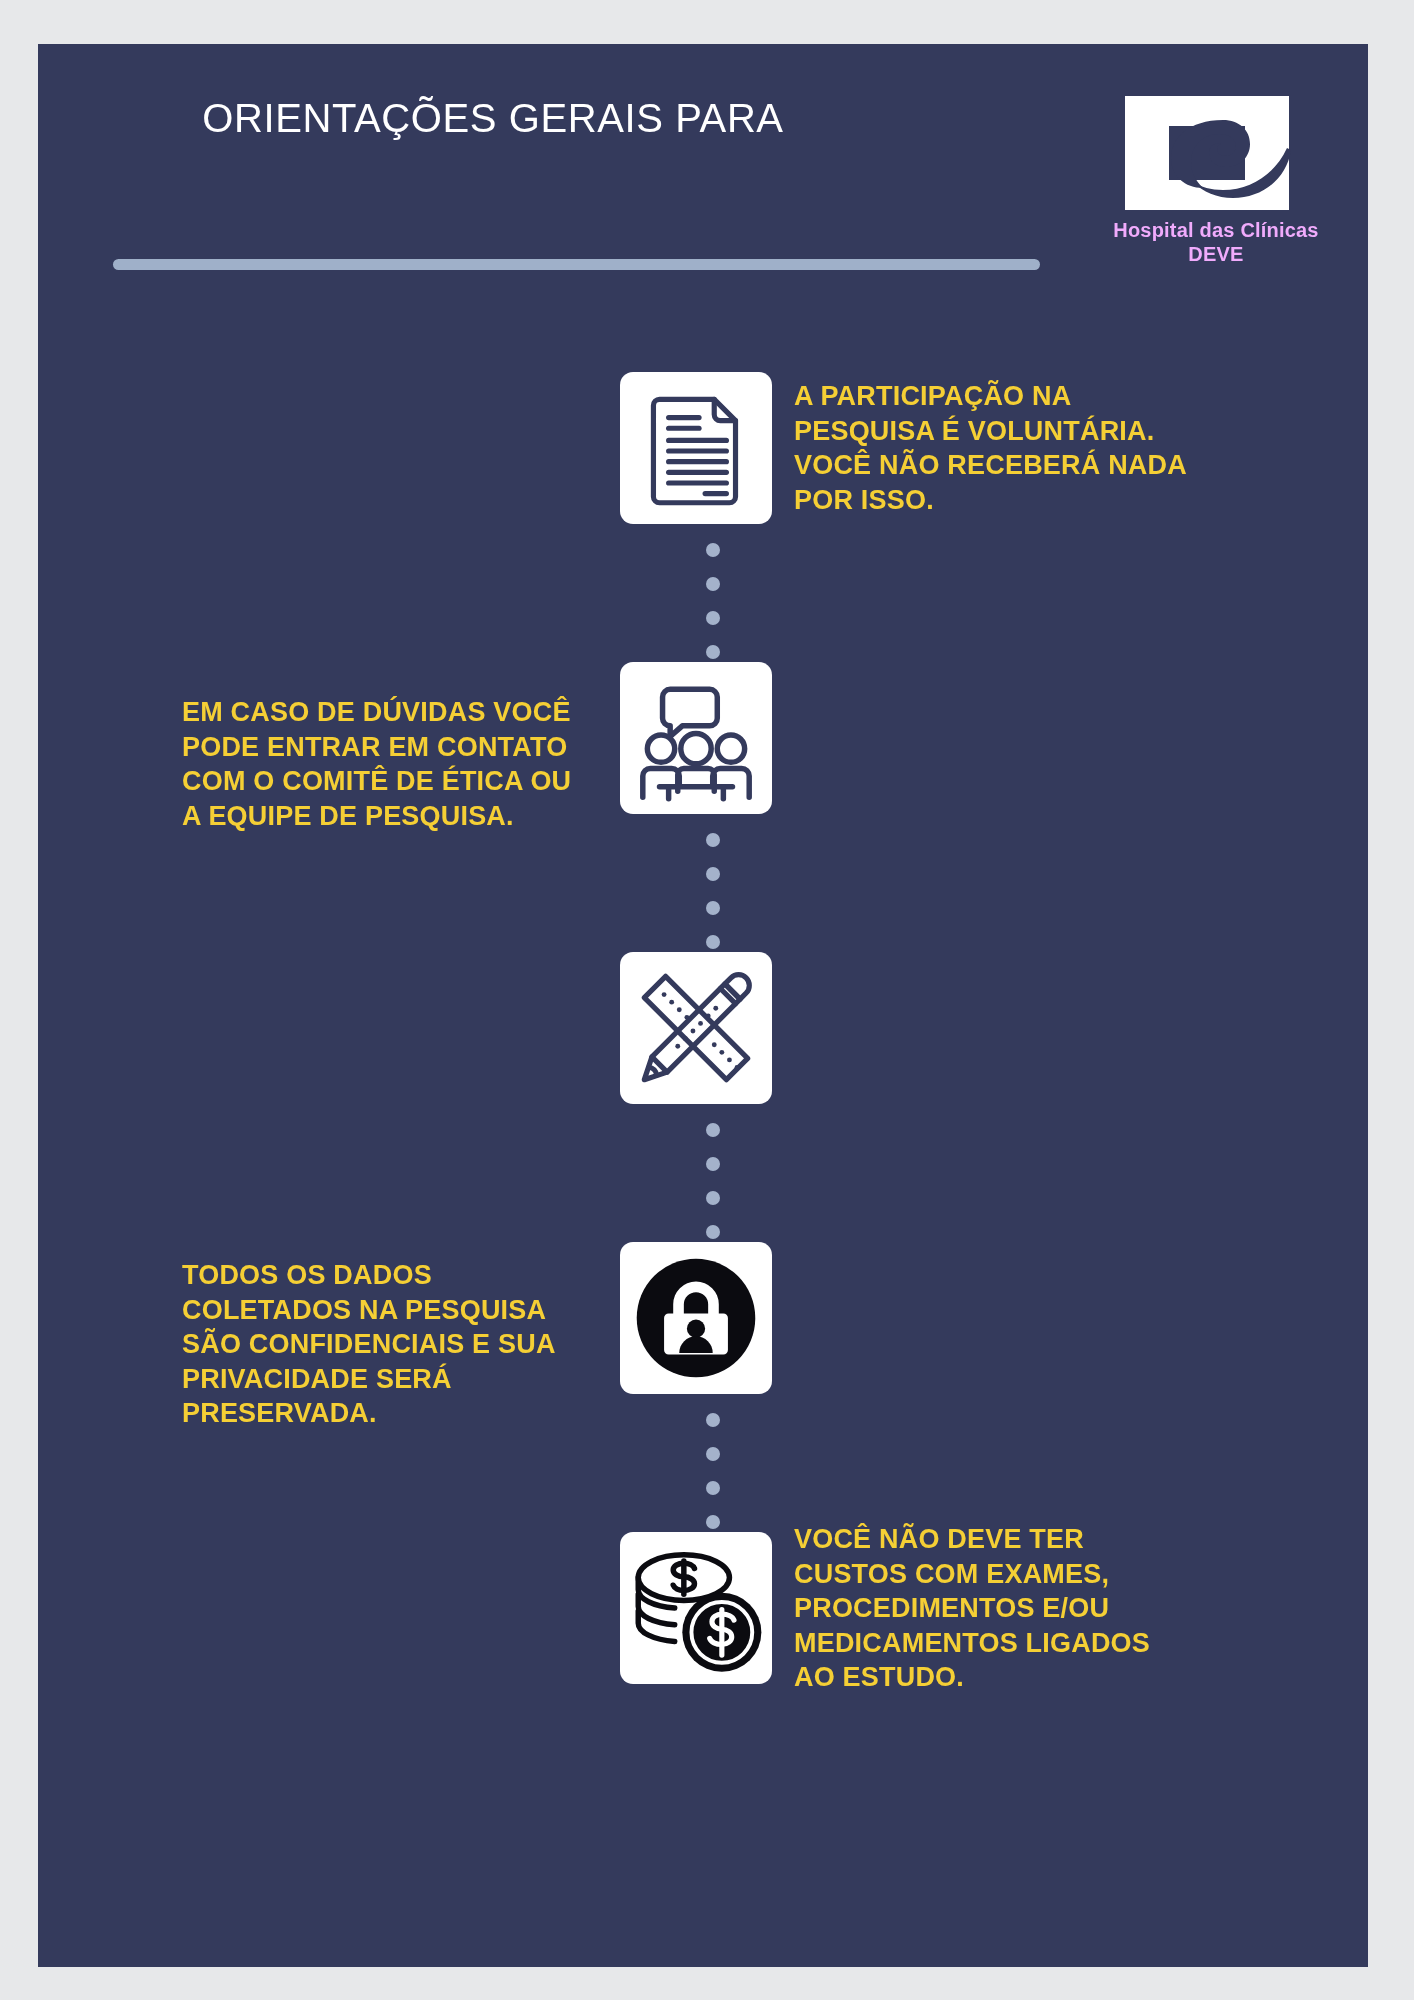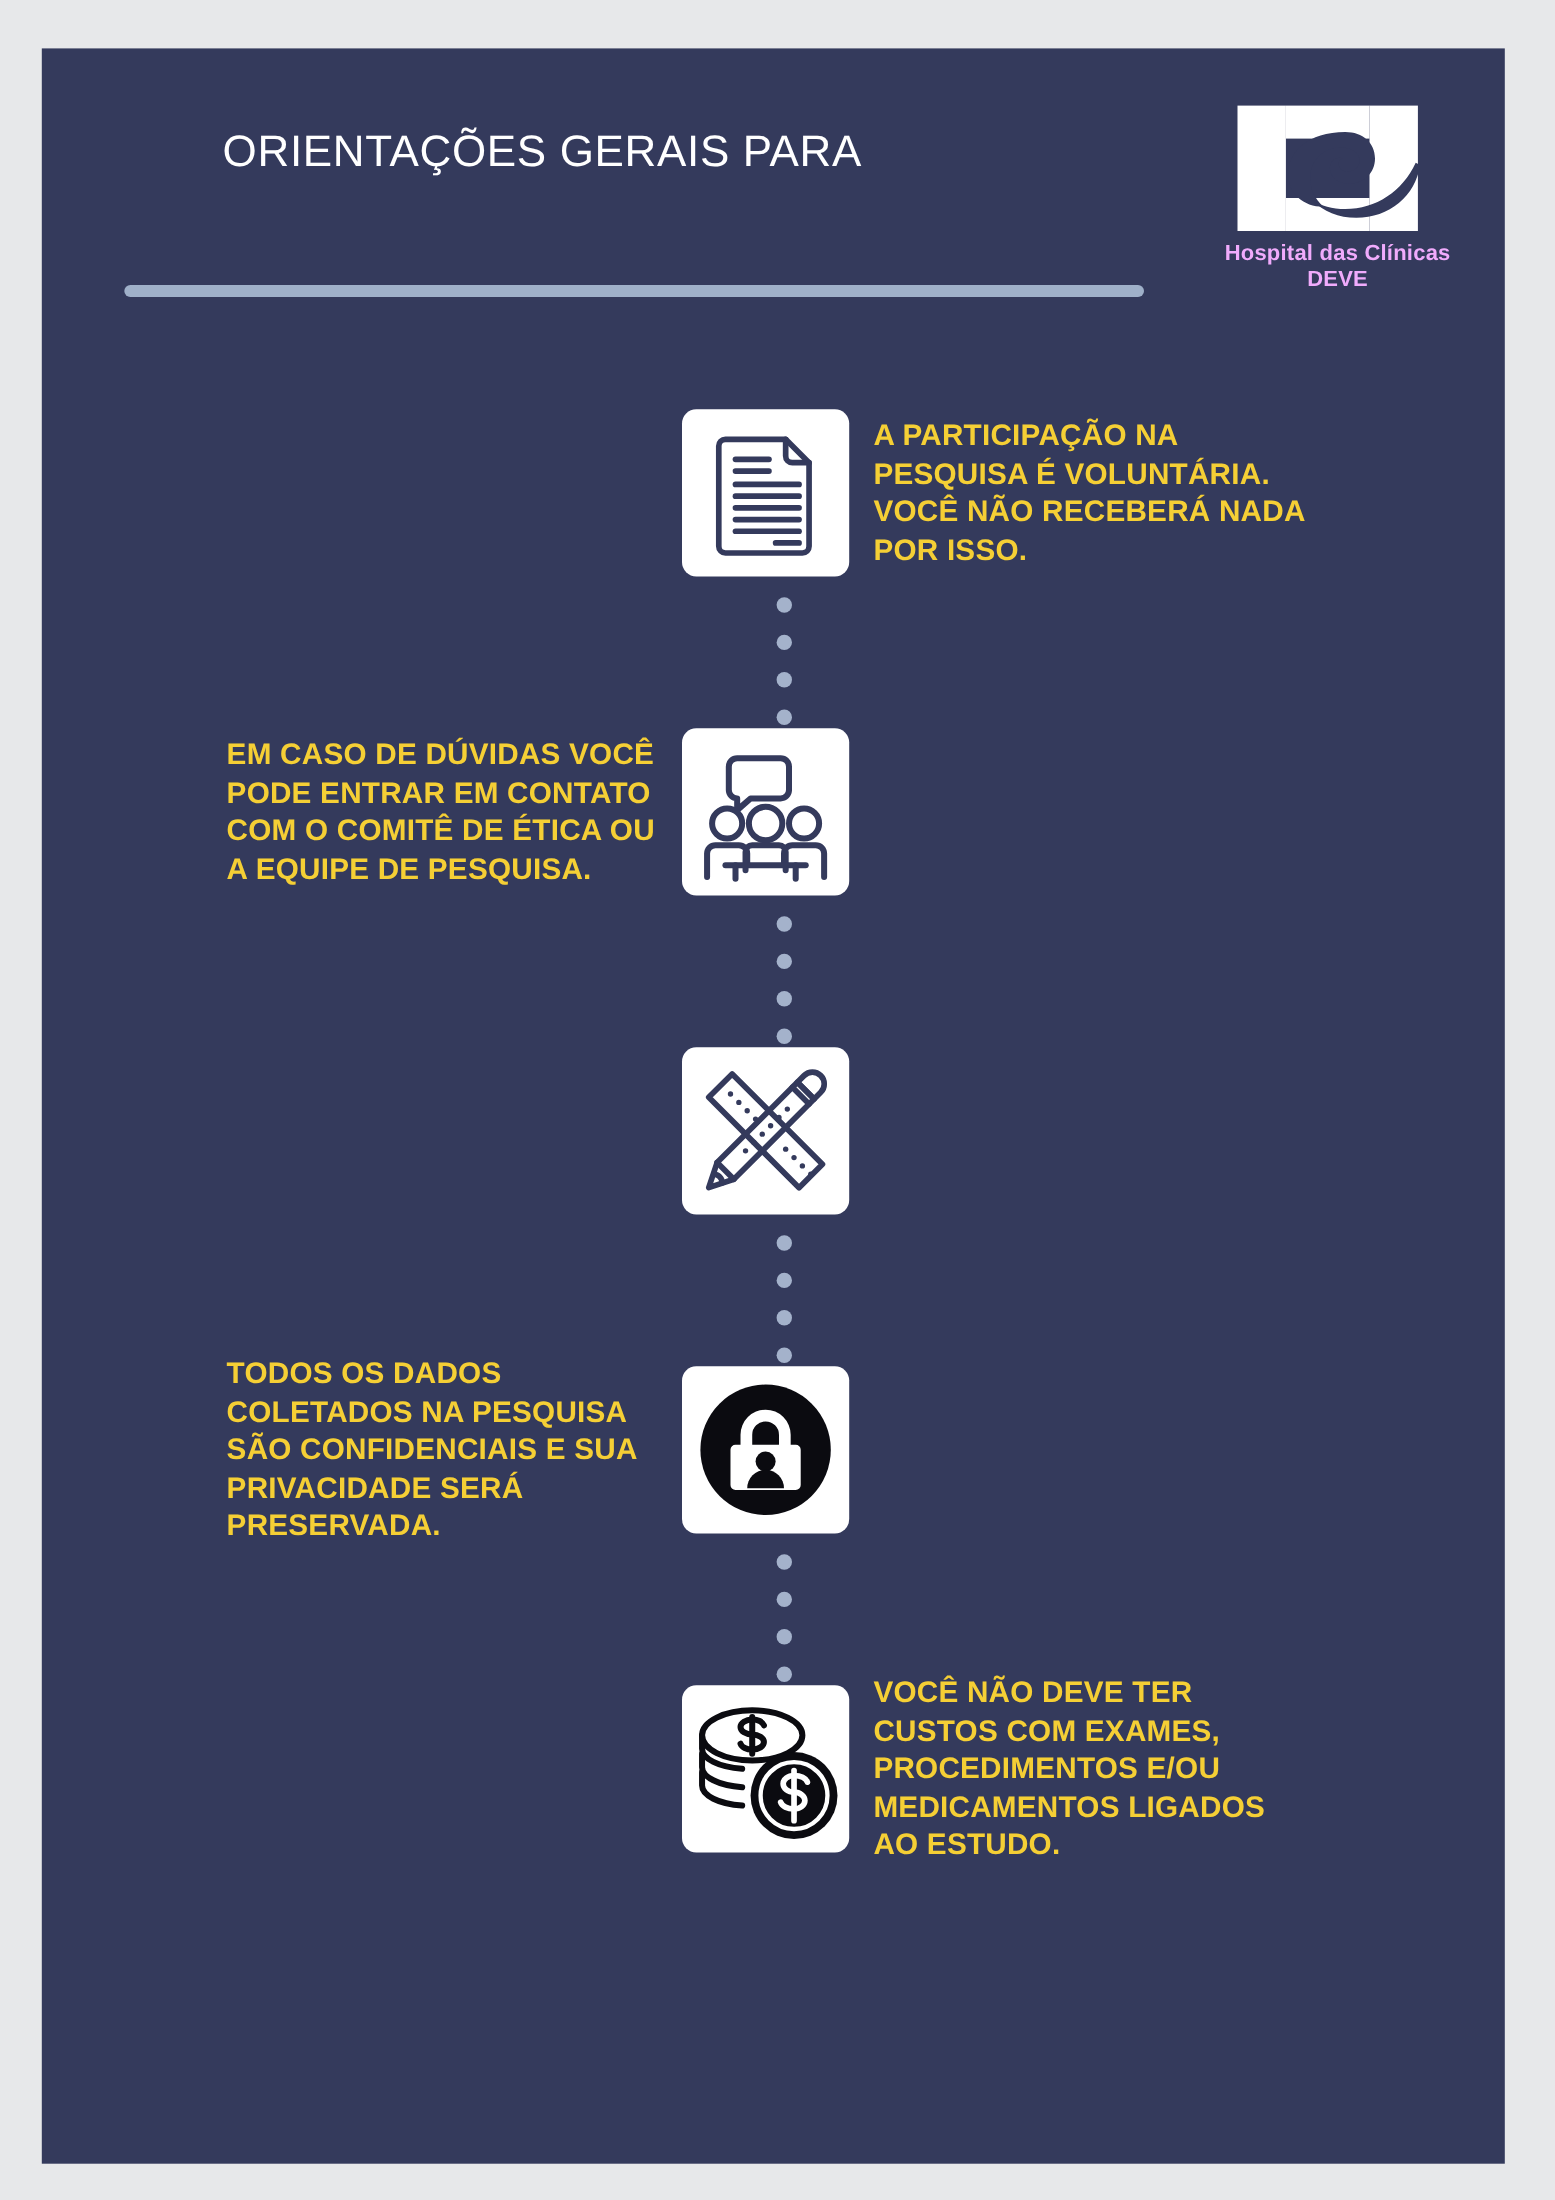--- a/index.html
+++ b/index.html
@@ -37,21 +37,21 @@
     left: 60px;
     top: 48px;
     width: 790px;
     text-align: center;
     color: #ffffff;
     font-size: 40px;
     font-weight: 400;
     line-height: 1.33;
     letter-spacing: 0.6px;
   }
-  .title .tline { display: block; white-space: nowrap; margin-top: 20px; }
+  .title .tline { display: block; white-space: nowrap; }
 
   .logo-wrap {
     position: absolute;
     left: 1063px;
     top: 50px;
     width: 230px;
     height: 190px;
   }
   .logo-mark {
     position: relative;
@@ -125,21 +125,21 @@
     top: 50%;
     transform: translateY(-50%);
     color: #f5cf35;
     font-size: 27px;
     font-weight: bold;
     line-height: 1.28;
     letter-spacing: 0.2px;
     text-align: left;
   }
   .caption.right { left: 756px; width: 400px; }
-  .caption.left  { left: 168px; width: 400px; }
+  .caption.left  { left: 144px; width: 400px; margin-top: 26px; }
 </style>
 </head>
 <body>
 
 <div class="poster">
 
   <div class="header">
 
     <div class="title">
       <span class="tline">ORIENTAÇÕES GERAIS PARA</span>

